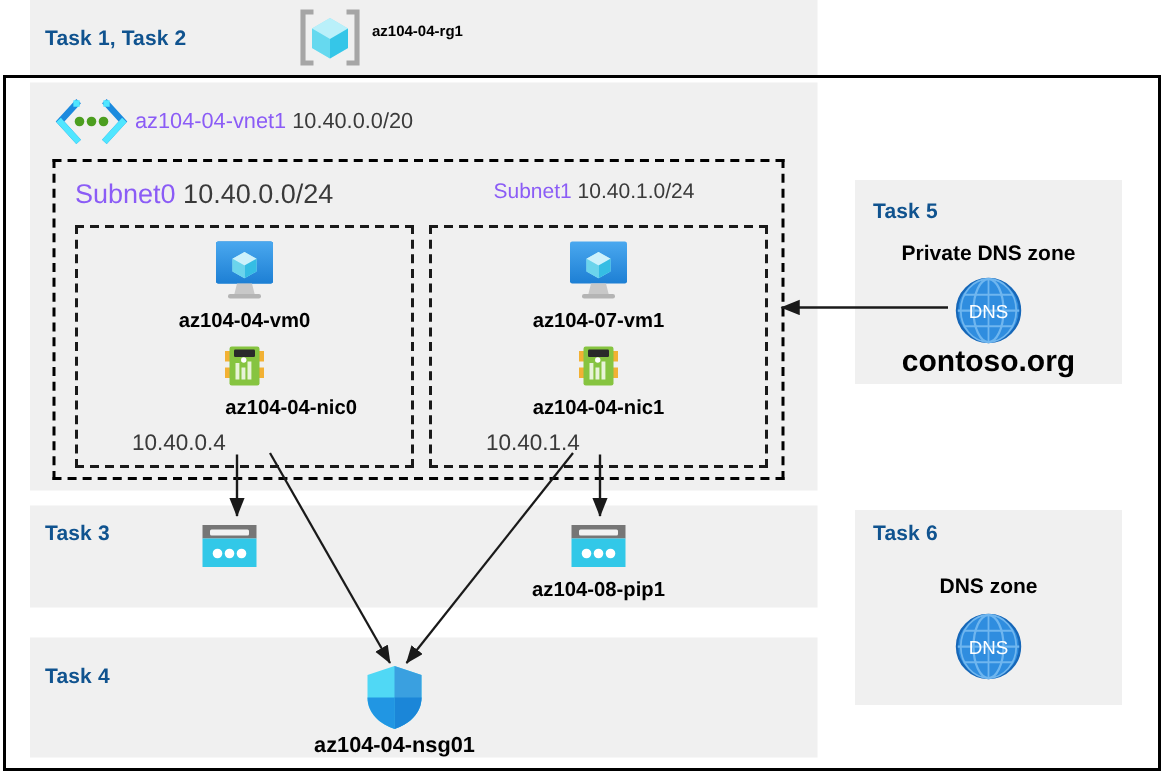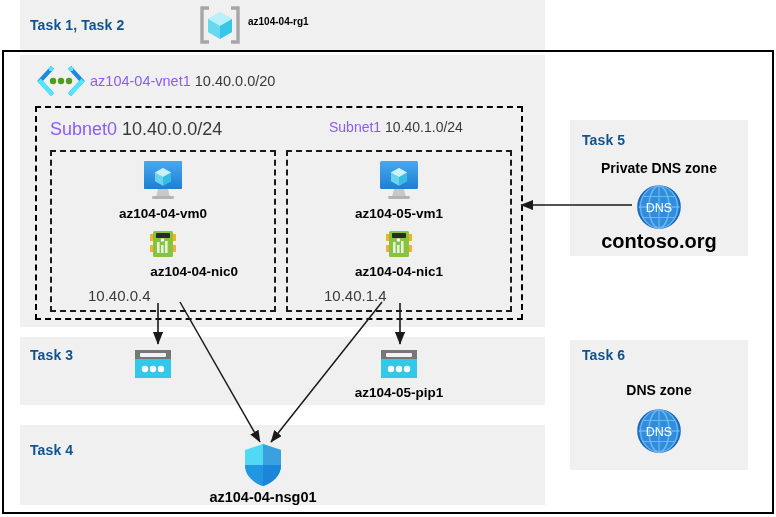--- a/index.html
+++ b/index.html
@@ -211,21 +211,21 @@
         </linearGradient>
       </defs>
       <polygon points="25,9 33,13.5 33,22 25,26.5 17,22 17,13.5" fill="#a5e5f8"></polygon>
       <polygon points="25,9 33,13.5 25,18 17,13.5" fill="#cdf1fb"></polygon>
       <polygon points="25,18 33,13.5 33,22 25,26.5" fill="#35bde4"></polygon>
       <polygon points="25,18 17,13.5 17,22 25,26.5" fill="#6bd4ec"></polygon>
       <path d="M20 30 L30 30 L32 38 L18 38 Z" fill="#c8c8c8"></path>
       <rect x="14" y="37" width="22" height="3" rx="1.4" fill="#b4b4b4"></rect>
     </svg>
   </div>
-  <div class="node-label" style="left:324px; top:206px; width:150px;">az104-05-vm1</div>
+  <div class="node-label" style="left:324px; top:206px; width:150px;">az104-07-vm1</div>
 
   <div class="icon" style="left:382px; top:228px; width:34px; height:32px;">
     <svg width="34" height="32" viewBox="0 0 34 32">
       <rect x="4" y="6" width="4" height="7" fill="#f2b134"></rect>
       <rect x="4" y="17" width="4" height="7" fill="#f2b134"></rect>
       <rect x="26" y="6" width="4" height="7" fill="#f2b134"></rect>
       <rect x="26" y="17" width="4" height="7" fill="#f2b134"></rect>
       <rect x="7" y="3" width="20" height="26" rx="1.5" fill="#86c440"></rect>
       <rect x="10" y="5" width="14" height="5" rx="0.8" fill="#2a2a2a"></rect>
       <rect x="11" y="14" width="2.6" height="11" fill="#e8f3d8"></rect>
@@ -255,21 +255,21 @@
   <div class="icon" style="left:379px; top:348px; width:40px; height:32px;">
     <svg width="40" height="32" viewBox="0 0 40 32">
       <rect x="2" y="2" width="36" height="9" fill="#767676"></rect>
       <rect x="7" y="5" width="26" height="4" rx="1" fill="#f2f2f2"></rect>
       <rect x="2" y="11" width="36" height="19" fill="#32c8e8"></rect>
       <circle cx="12" cy="21" r="3.2" fill="#ffffff"></circle>
       <circle cx="20" cy="21" r="3.2" fill="#ffffff"></circle>
       <circle cx="28" cy="21" r="3.2" fill="#ffffff"></circle>
     </svg>
   </div>
-  <div class="node-label" style="left:324px; top:385px; width:150px;">az104-05-pip1</div>
+  <div class="node-label" style="left:324px; top:385px; width:150px;">az104-08-pip1</div>
 
   <div class="panel" style="left:20px; top:425px; width:525px; height:80px;"></div>
 
   <div class="task-label" style="left:30px; top:442px;">Task 4</div>
 
   <div class="icon" style="left:243px; top:443px; width:40px; height:44px;">
     <svg width="40" height="44" viewBox="0 0 40 44">
       <path d="M20 1 L38 7 L38 22 C38 33 29 40 20 43 C11 40 2 33 2 22 L2 7 Z" fill="#50d8f5"></path>
       <path d="M20 1 L38 7 L38 22 C38 33 29 40 20 43 L20 1 Z" fill="#3aa0e0"></path>
       <path d="M20 22 L38 22 C38 33 29 40 20 43 Z" fill="#1b86d8"></path>

